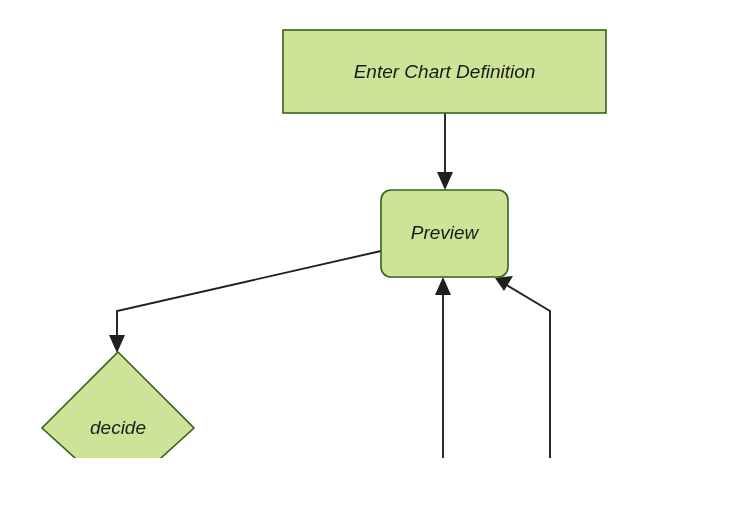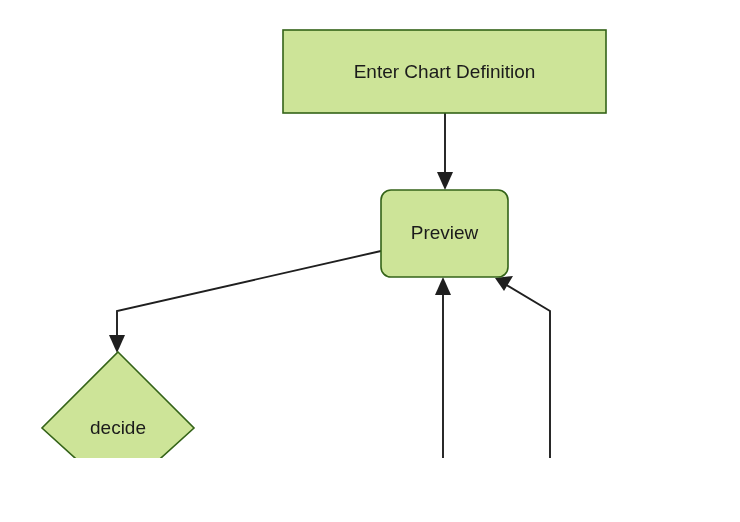--- a/index.html
+++ b/index.html
@@ -9,20 +9,21 @@
   }
   body {
     font-family: "Liberation Sans", sans-serif;
   }
   #diagram-root {
     position: relative;
     width: 740px;
     height: 458px;
     background: #ffffff;
     overflow: hidden;
+    font-style: italic;
   }
   #flow-svg {
     position: absolute;
     top: 0;
     left: 0;
     width: 740px;
     height: 522px;
     display: block;
   }
   .node-shape {

